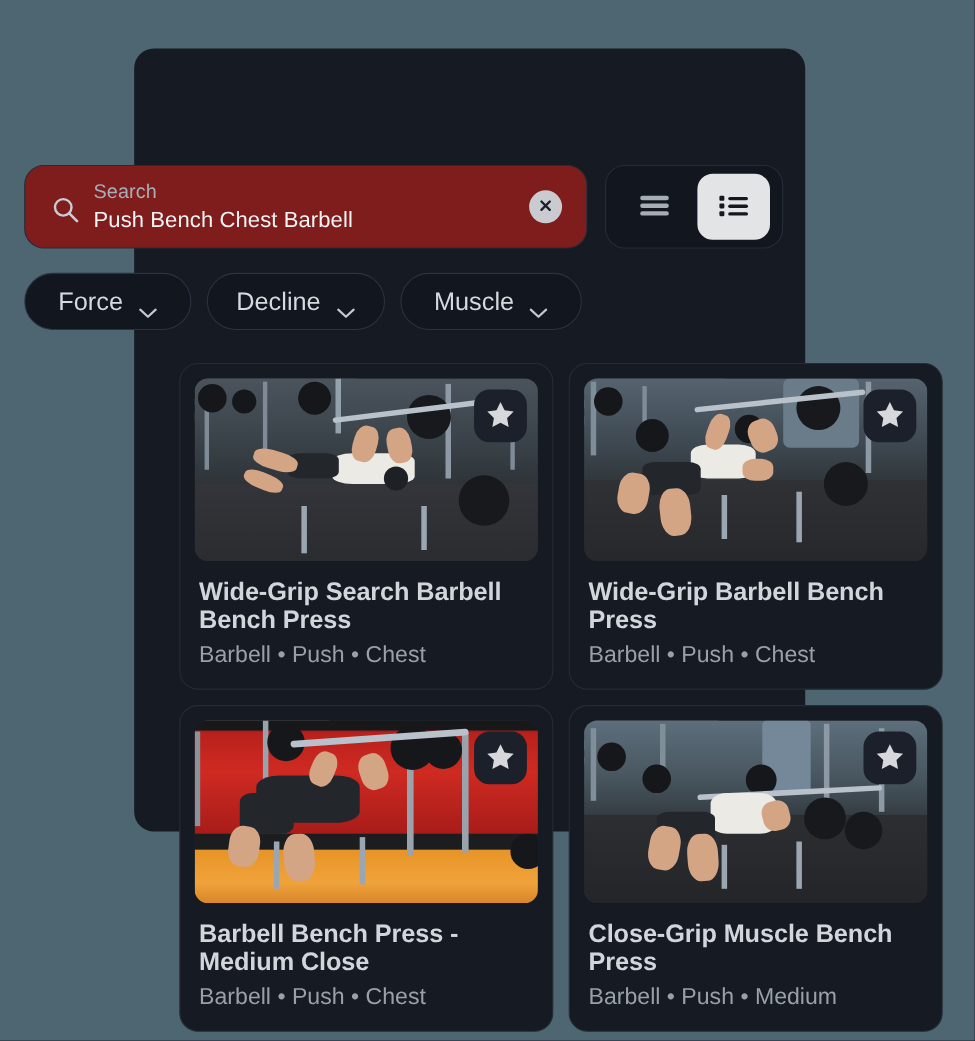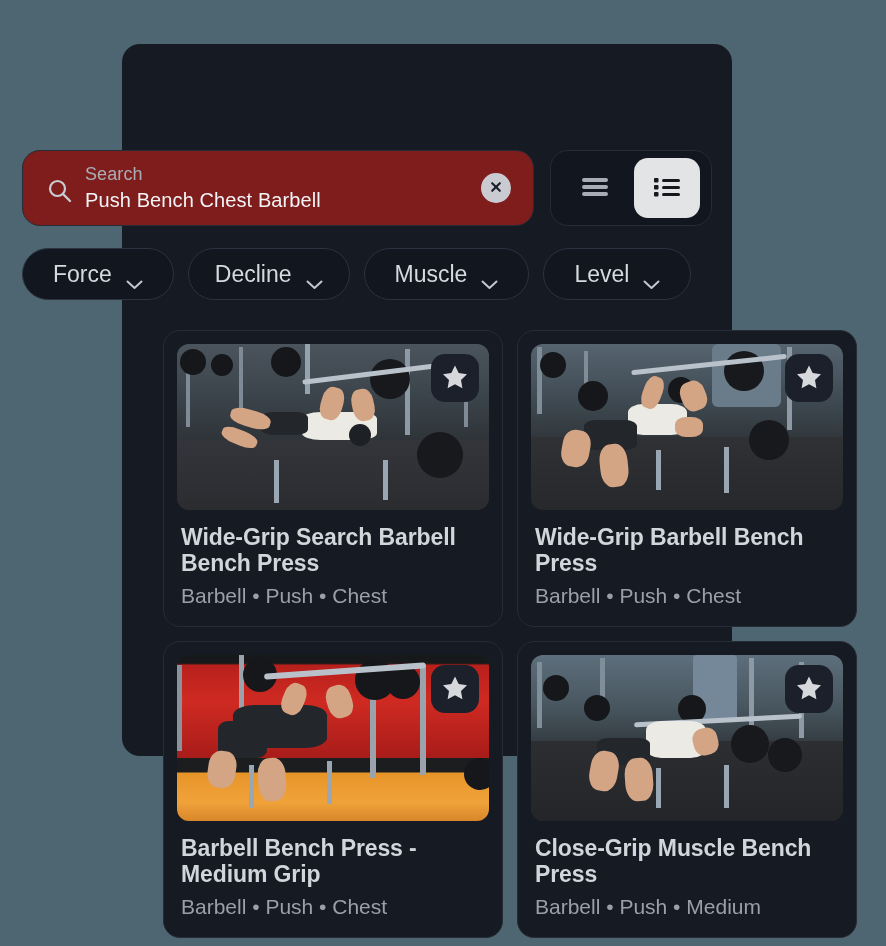--- a/index.html
+++ b/index.html
@@ -337,28 +337,20 @@
 
   <div class="chip wide">
     <span>Muscle</span>
     <span class="chev">
       <svg width="17" height="10" viewBox="0 0 17 10">
           <polyline points="1.5,1.5 8.5,8 15.5,1.5" fill="none" stroke="#c3c8cf" stroke-width="2" stroke-linecap="round" stroke-linejoin="round"></polyline>
         </svg>
     </span>
   </div>
 
-  <div class="chip wide">
-    <span>Level</span>
-    <span class="chev">
-      <svg width="17" height="10" viewBox="0 0 17 10">
-          <polyline points="1.5,1.5 8.5,8 15.5,1.5" fill="none" stroke="#c3c8cf" stroke-width="2" stroke-linecap="round" stroke-linejoin="round"></polyline>
-        </svg>
-    </span>
-  </div>
 </div>
 
 <div class="results-grid">
 
   <div class="exercise-card">
     <div class="card-media">
       <div class="photo blur">
         <div class="wall" style="height:58%;background:linear-gradient(180deg,#4b545d 0%,#3a4249 60%,#2e3438 100%);"></div>
         <div class="floor" style="height:42%;background:linear-gradient(180deg,#33353a 0%,#2a2c30 100%);"></div>
         <div class="rig" style="left:3%;top:4%;width:4px;height:46%;background:#7e8b97;"></div>
@@ -469,21 +461,21 @@
       </div>
       <button class="fav-btn">
         <span>
           <svg width="26" height="25" viewBox="0 0 26 25">
               <polygon points="13,1.5 16.7,9 25,10.2 19,16 20.4,24.2 13,20.3 5.6,24.2 7,16 1,10.2 9.3,9" fill="#d6d8dc"></polygon>
             </svg>
         </span>
       </button>
     </div>
     <div class="card-body">
-      <div class="card-title">Barbell Bench Press - Medium Grip</div>
+      <div class="card-title">Barbell Bench Press - Medium Close</div>
       <div class="card-meta">Barbell • Push • Chest</div>
     </div>
   </div>
 
   <div class="exercise-card">
     <div class="card-media">
       <div class="photo blur">
         <div class="wall" style="height:52%;background:linear-gradient(180deg,#5d6f7c 0%,#48565f 60%,#353d43 100%);"></div>
         <div class="floor" style="height:48%;background:linear-gradient(180deg,#2c2e32 0%,#232529 100%);"></div>
         <div class="rig" style="left:52%;top:0%;width:14%;height:40%;background:#74889a;border-radius:4px;"></div>

